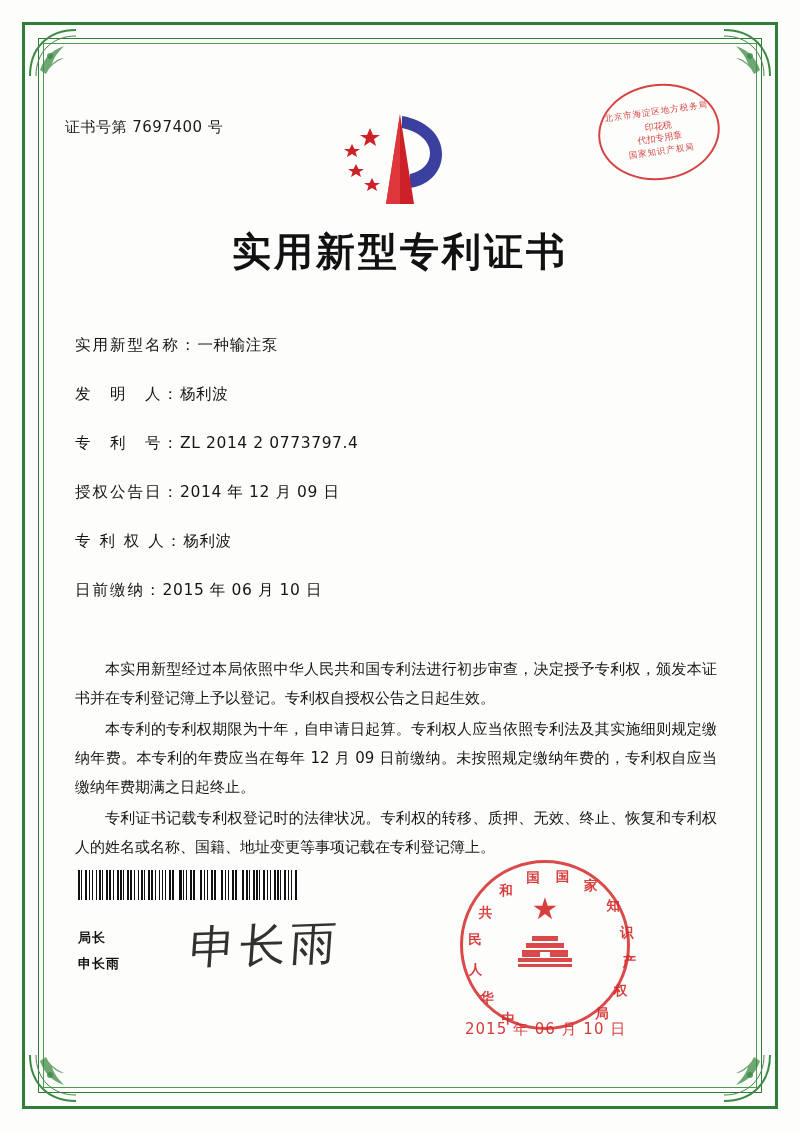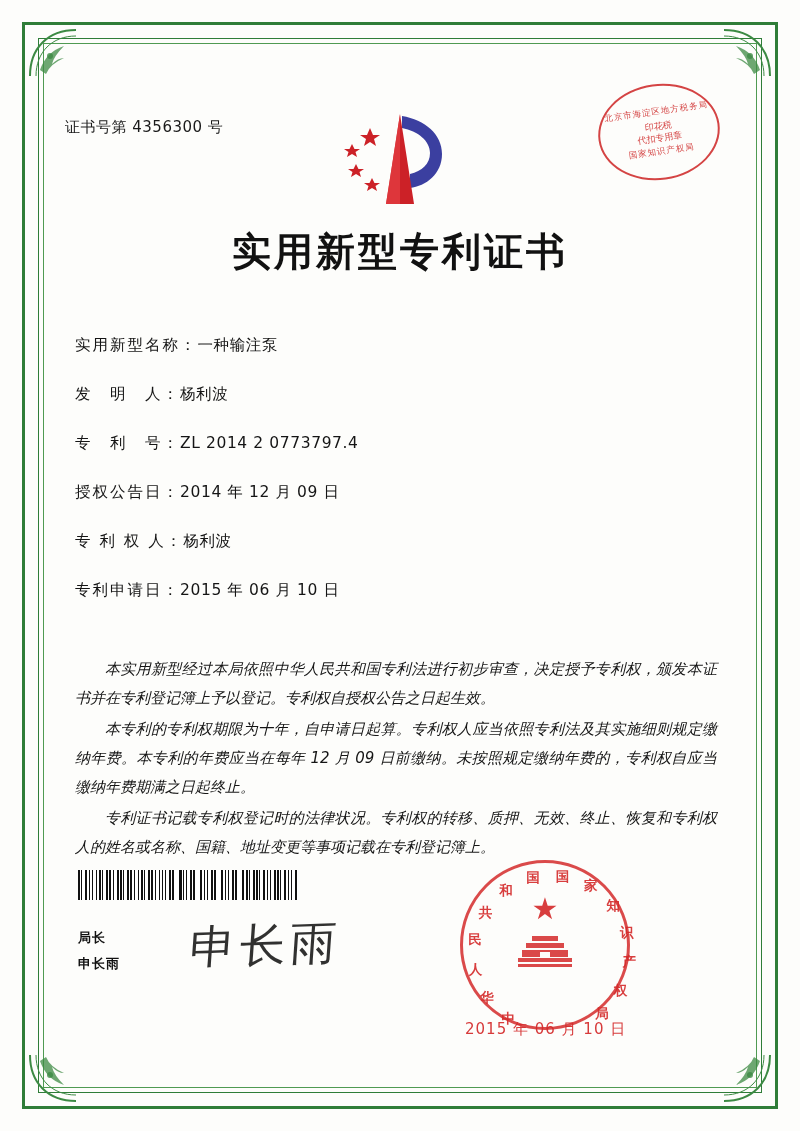--- a/index.html
+++ b/index.html
@@ -123,21 +123,21 @@
   .paras {
     position: absolute;
     left: 15px; top: 585px;
     width: 648px;
     font-size: 15px;
     line-height: 29px;
     color: #151515;
     text-align: justify;
     font-family: "DejaVu Sans", "Liberation Sans", sans-serif;
   }
-  .para { text-indent: 2em; margin: 0 6px 2px 0; font-style: italic; }
+  .para { text-indent: 2em; margin: 0 6px 2px 0; }
 
   
   .barcode {
     position: absolute;
     left: 18px; top: 800px;
     width: 220px; height: 30px;
     background: repeating-linear-gradient(
       to right,
       #111 0px, #111 1.5px,
       #fff 1.5px, #fff 3px,
@@ -270,21 +270,21 @@
     <svg viewBox="0 0 54 54" width="54" height="54">
       <path d="M4 50 C4 22 22 4 50 4" fill="none" stroke="#3c8a43" stroke-width="2"></path>
       <path d="M10 50 C10 26 26 10 50 10" fill="none" stroke="#3c8a43" stroke-width="1"></path>
       <path d="M14 44 q6 -18 24 -24 q-10 10 -12 18 q6 -6 12 -6 q-14 6 -18 16 z" fill="#3c8a43" opacity="0.75"></path>
       <circle cx="24" cy="30" r="3" fill="#3c8a43" opacity="0.8"></circle>
     </svg>
   </div>
 
   <div class="content">
 
-    <div class="cert-no">证书号第 4356300 号</div>
+    <div class="cert-no">证书号第 7697400 号</div>
 
     <div class="emblem">
       <svg viewBox="0 0 150 100" width="150" height="100">
         <path d="M72 8 C95 12 112 26 112 46 C112 66 96 78 80 80 L80 66 C92 63 100 56 100 45 C100 33 88 23 72 20 Z" fill="#3b3fa0"></path>
         <path d="M70 6 L84 96 L56 96 Z" fill="#cc2127"></path>
         <path d="M70 6 L70 96 L56 96 Z" fill="#e03a3f" opacity="0.85"></path>
         <g fill="#cc2127">
           <polygon points="40,20 43,27 50,27 44,31 46,38 40,34 34,38 36,31 30,27 37,27"></polygon>
           <polygon points="22,36 24.5,41 30,41 25.5,44 27,49 22,46 17,49 18.5,44 14,41 19.5,41"></polygon>
           <polygon points="26,56 28.5,61 34,61 29.5,64 31,69 26,66 21,69 22.5,64 18,61 23.5,61"></polygon>
@@ -314,21 +314,21 @@
       <div class="field">
         <span class="lbl">专　利　号：</span><span>ZL 2014 2 0773797.4</span>
       </div>
       <div class="field">
         <span class="lbl">授权公告日：</span><span>2014 年 12 月 09 日</span>
       </div>
       <div class="field">
         <span class="lbl">专 利 权 人：</span><span>杨利波</span>
       </div>
       <div class="field">
-        <span class="lbl">专利申请日：</span><span>2015 年 06 月 10 日</span>
+        <span class="lbl">日前缴纳：</span><span>2015 年 06 月 10 日</span>
       </div>
     </div>
 
     <div class="paras">
       <p class="para">本实用新型经过本局依照中华人民共和国专利法进行初步审查，决定授予专利权，颁发本证书并在专利登记簿上予以登记。专利权自授权公告之日起生效。</p>
       <p class="para">本专利的专利权期限为十年，自申请日起算。专利权人应当依照专利法及其实施细则规定缴纳年费。本专利的年费应当在每年 12 月 09 日前缴纳。未按照规定缴纳年费的，专利权自应当缴纳年费期满之日起终止。</p>
       <p class="para">专利证书记载专利权登记时的法律状况。专利权的转移、质押、无效、终止、恢复和专利权人的姓名或名称、国籍、地址变更等事项记载在专利登记簿上。</p>
     </div>
 
     <div class="barcode"></div>

